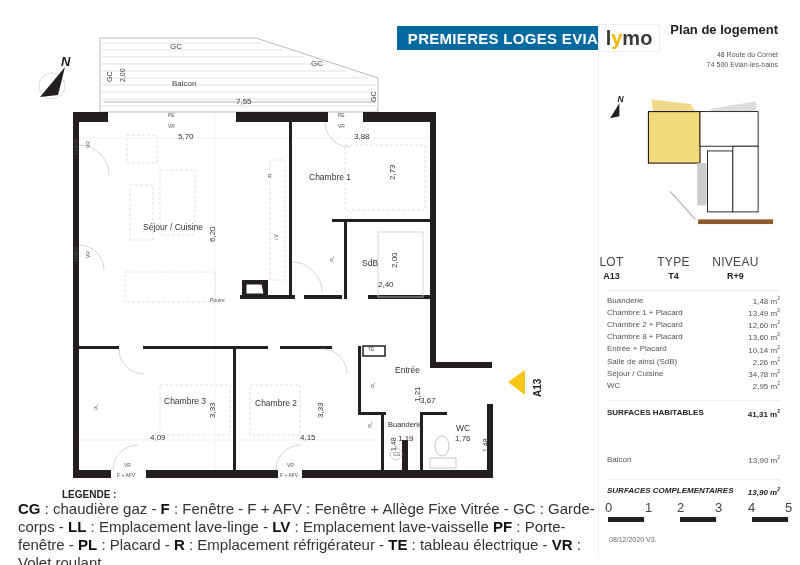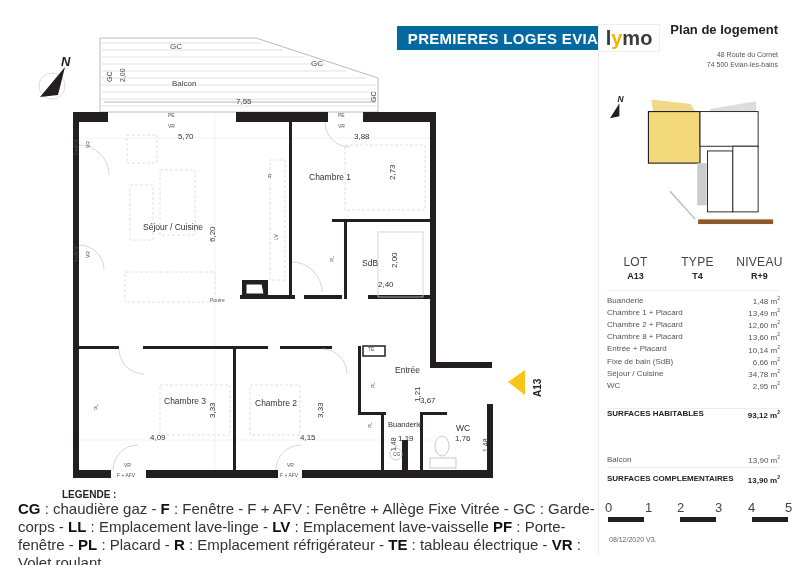--- a/index.html
+++ b/index.html
@@ -17,31 +17,31 @@
     background: #fff; border: 1px solid #eee; font-size: 20px; font-weight: bold;
     display: flex; align-items: center; justify-content: center; color: #3a3a3a;
   }
   .logo .y { color: #f0b600; }
   .plan-title { position: absolute; right: 22px; top: 22px; font-size: 13px; font-weight: bold; color: #222; }
   .address { position: absolute; right: 22px; top: 50px; font-size: 7px; color: #555; text-align: right; line-height: 10px; }
   .divider-v { position: absolute; left: 598px; top: 52px; width: 1px; height: 505px; background: #eee; }
 
   
   .mini-plan { position: absolute; left: 605px; top: 90px; width: 190px; height: 150px; }
-  .lot-grid { position: absolute; left: 605px; top: 255px; width: 185px; display: flex; justify-content: space-between; align-items: flex-end; }
+  .lot-grid { position: absolute; left: 581px; top: 255px; width: 185px; display: flex; justify-content: space-between; align-items: flex-end; }
   .lot-col { text-align: center; width: 33%; }
   .lot-col .lbl { font-size: 12px; color: #444; letter-spacing: 0.3px; }
   .lot-col .val { font-size: 9px; font-weight: bold; color: #222; margin-top: 2px; }
   .surfaces { position: absolute; left: 607px; top: 290px; width: 173px; border-top: 1px solid #eee; padding-top: 3px; }
   .srow { display: flex; justify-content: space-between; font-size: 8px; color: #555; height: 12.2px; align-items: center; }
   .srow .v sup, .tot .v sup { font-size: 5px; }
-  .tot { display: flex; justify-content: space-between; font-size: 8px; font-weight: bold; color: #222; border-top: 1px solid #eee; margin-top: 16px; }
+  .tot { display: flex; justify-content: space-between; font-size: 8px; font-weight: bold; color: #222; border-top: 1px solid #eee; margin-top: 8px; padding-top: 7px; }
   .balc { position: absolute; left: 607px; top: 452px; width: 173px; }
   .balc .srow { height: 14px; }
-  .balc .tot { margin-top: 1px; padding-top: 6px; }
+  .balc .tot { margin-top: 13px; padding-top: 6px; font-style: italic; }
   .scale { position: absolute; left: 605px; top: 500px; width: 187px; height: 30px; }
   .scale .nums { position: relative; height: 14px; font-size: 13px; color: #444; }
   .scale .nums span { position: absolute; top: 0; }
   .scale .bars { position: relative; height: 6px; margin-top: 3px; }
   .scale .bars i { position: absolute; top: 0; height: 5px; background: #231f20; }
   .date { position: absolute; left: 609px; top: 536px; font-size: 7px; color: #666; }
 
   
   .legend { position: absolute; left: 18px; top: 489px; width: 580px; }
   .legend .h { font-size: 10px; font-weight: bold; color: #222; padding-left: 44px; }
@@ -270,34 +270,34 @@
     </div>
   <div class="srow">
       <span>Chambre 8 + Placard</span>
       <span class="v"><span>13,60</span> <span>m</span><sup>2</sup></span>
     </div>
   <div class="srow">
       <span>Entrée + Placard</span>
       <span class="v"><span>10,14</span> <span>m</span><sup>2</sup></span>
     </div>
   <div class="srow">
-      <span>Fixe de bain (SdB)</span>
-      <span class="v"><span>6,66</span> <span>m</span><sup>2</sup></span>
+      <span>Salle de ainsi (SdB)</span>
+      <span class="v"><span>2,26</span> <span>m</span><sup>2</sup></span>
     </div>
   <div class="srow">
       <span>Séjour / Cuisine</span>
       <span class="v"><span>34,78</span> <span>m</span><sup>2</sup></span>
     </div>
   <div class="srow">
       <span>WC</span>
       <span class="v"><span>2,95</span> <span>m</span><sup>2</sup></span>
     </div>
   <div class="tot">
       <span>SURFACES HABITABLES</span>
-      <span class="v"><span>93,12 m</span><sup>2</sup></span>
+      <span class="v"><span>41,31 m</span><sup>2</sup></span>
     </div>
 </div>
 
 <div class="balc">
   <div class="srow">
       <span>Balcon</span>
       <span class="v"><span>13,90 m</span><sup>2</sup></span>
     </div>
   <div class="tot">
       <span>SURFACES COMPLEMENTAIRES</span>

